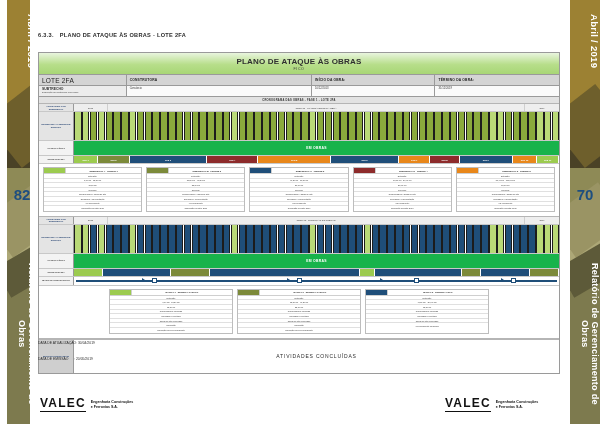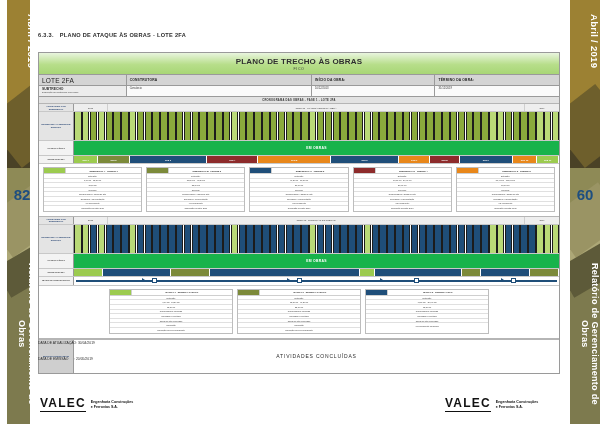--- a/index.html
+++ b/index.html
@@ -265,34 +265,34 @@
 <div class="side-band right">
   <div class="band-seg band-a"></div>
   <div class="band-seg band-b"></div>
   <div class="band-seg band-c"></div>
   <div class="band-seg band-d"></div>
   <div class="band-seg band-e"></div>
   <div class="band-diag1"></div>
   <div class="band-diag2"></div>
   <div class="band-diag3"></div>
   <div class="band-label band-month">Abril / 2019</div>
-  <div class="band-pagenum">60</div>
+  <div class="band-pagenum">70</div>
   <div class="band-label band-report">Relatório de Gerenciamento de Obras</div>
 </div>
 
 <div class="page">
 
   <div class="section-title">
     <span class="num">6.3.3.</span><span>PLANO DE ATAQUE ÀS OBRAS - LOTE 2FA</span>
   </div>
 
   <div class="plan">
 
     <div class="plan-title">
-      <div class="t1">PLANO DE TRECHO ÀS OBRAS</div>
+      <div class="t1">PLANO DE ATAQUE ÀS OBRAS</div>
       <div class="t2">FICO</div>
     </div>
 
     <div class="plan-head">
       <div class="ph-lote">LOTE 2FA</div>
       <div class="ph-constr">CONSTRUTORA</div>
       <div class="ph-ini">INÍCIO DA OBRA:</div>
       <div class="ph-fim">TÉRMINO DA OBRA:</div>
     </div>
 

